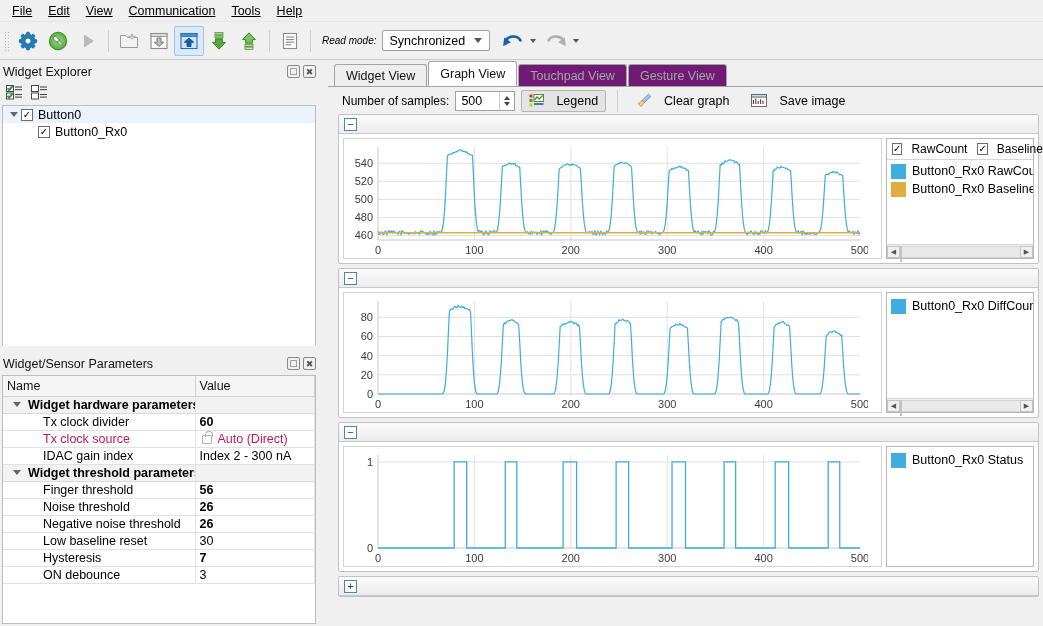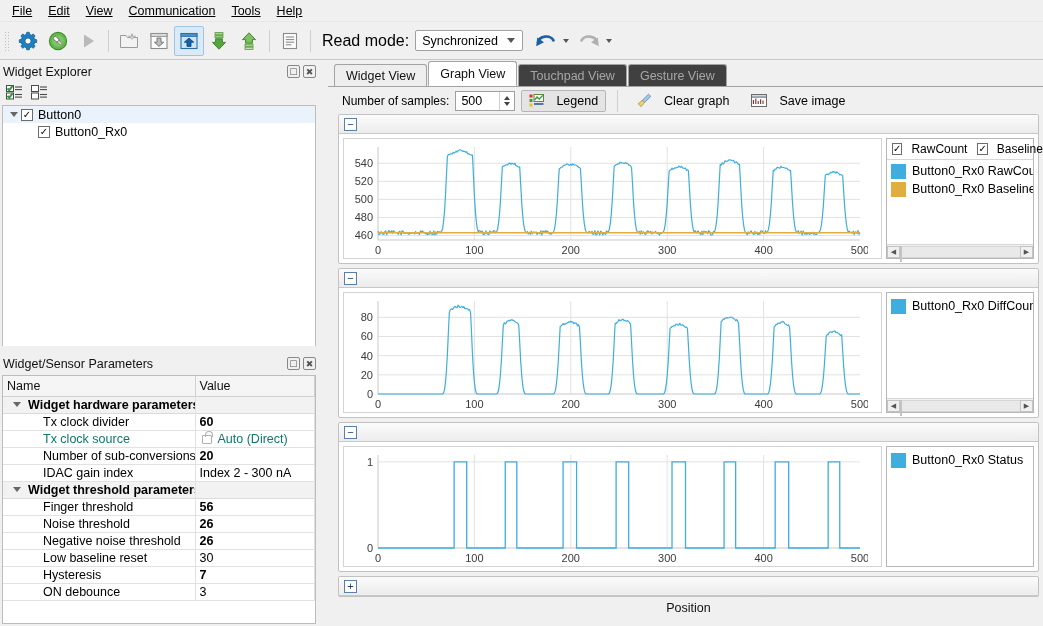--- a/index.html
+++ b/index.html
@@ -31,21 +31,21 @@
     background: #f0f0f0; display: flex; align-items: center;
     border-bottom: 1px solid #c8c8c8;
   }
   .grip { width: 8px; height: 22px; margin: 0 2px 0 3px;
     background-image: radial-gradient(#bbb 1px, transparent 1px);
     background-size: 3px 3px; background-position: 1px 1px; }
   .tb-btn { width: 30px; height: 30px; display: flex; align-items: center; justify-content: center;
     border: 1px solid transparent; border-radius: 2px; cursor: default; }
   .tb-btn.on { background: #dbeaf8; border-color: #9ec4e8; }
   .tb-sep { width: 1px; height: 22px; background: #cfcfcf; margin: 0 5px; }
-  .tb-label { font-size: 16px; margin: 0 6px 0 6px; }
+  .tb-label { font-size: 10px; margin: 0 6px 0 6px; font-style: italic; }
 
   .combo {
     height: 21px; min-width: 108px; background: #fff; border: 1px solid #a0a0a0;
     border-radius: 2px; display: flex; align-items: center; justify-content: space-between;
     padding: 0 3px 0 6px; font-size: 12.5px; cursor: default;
   }
   .combo .arrow { border-left: 4px solid transparent; border-right: 4px solid transparent;
     border-top: 5px solid #555; margin-left: 8px; margin-right: 4px; }
 
   .undo-grp { display: flex; align-items: center; margin-left: 8px; }
@@ -93,42 +93,42 @@
   .ptable td {
     border-bottom: 1px solid #e2e2e2; border-right: 1px solid #e2e2e2;
     padding: 1px 0 1px 4px; height: 16px; white-space: nowrap; overflow: hidden;
   }
   .grp-row td { background: #f2f2f2; border-bottom: 1px solid #dadada; }
   .grp-name { font-weight: bold; }
   .grp-tri { display: inline-block; border-left: 4px solid transparent; border-right: 4px solid transparent;
     border-top: 5px solid #666; margin: 0 7px 2px 6px; vertical-align: middle; }
   .ind { padding-left: 40px !important; }
   .bold { font-weight: bold; }
-  .dim { color: #0f766e; }
+  .dim { color: #be185d; }
   .lock { display: inline-block; width: 10px; height: 9px; border: 1.4px solid #b0b0b0;
     border-radius: 1px; position: relative; margin: 0 6px -1px 2px; }
   .lock:before { content: ""; position: absolute; left: 2px; top: -5px; width: 6px; height: 5px;
     border: 1.4px solid #b0b0b0; border-bottom: none; border-radius: 4px 4px 0 0; }
 
   
   .vsplit { position: absolute; left: 320px; top: 62px; width: 8px; height: 564px; background: #f0f0f0; }
   .hsplit { position: absolute; left: 0; top: 346px; width: 320px; height: 8px; background: #f0f0f0; }
 
   
   #right { position: absolute; left: 328px; top: 62px; width: 715px; height: 564px; }
   .tabstrip { display: flex; align-items: flex-end; height: 25px; padding-left: 6px;
     border-bottom: 1px solid #a3a3a3; }
   .tab {
     height: 22px; padding: 0 11px; display: flex; align-items: center; font-size: 12.5px;
     background: #eeeeee; border: 1px solid #a3a3a3; border-bottom: none;
     border-radius: 3px 3px 0 0; margin-right: 1px; color: #111; cursor: default;
   }
   .tab.active { background: #fff; height: 25px; border-bottom: 1px solid #fff;
     position: relative; z-index: 2; }
-  .tab.disabled { color: #a6a6a6; background: #404040; }
+  .tab.disabled { color: #a6a6a6; background: #701a75; }
 
   .toolrow2 { height: 27px; display: flex; align-items: center; padding-left: 14px; gap: 6px; }
   .spin { height: 20px; width: 60px; background: #fff; border: 1px solid #a0a0a0;
     display: flex; align-items: center; }
   .spin .val { flex: 1; padding-left: 5px; font-size: 12.5px; }
   .spin .btns { width: 15px; height: 18px; border-left: 1px solid #cfcfcf;
     display: flex; flex-direction: column; align-items: center; justify-content: center; gap: 2px; }
   .spin .up { border-left: 3.5px solid transparent; border-right: 3.5px solid transparent;
     border-bottom: 4px solid #444; }
   .spin .dn { border-left: 3.5px solid transparent; border-right: 3.5px solid transparent;
@@ -380,24 +380,20 @@
             <td><span class="grp-tri"></span><span class="grp-name">Widget hardware parameters</span></td>
             <td></td>
           </tr>
           <tr>
             <td class="ind">Tx clock divider</td>
             <td class="bold">60</td>
           </tr>
           <tr>
             <td class="ind dim">Tx clock source</td>
             <td class="dim"><span class="lock"></span><span>Auto (Direct)</span></td>
-          </tr>
-          <tr>
-            <td class="ind">Number of sub-conversions</td>
-            <td class="bold">20</td>
           </tr>
           <tr>
             <td class="ind">IDAC gain index</td>
             <td>Index 2 - 300 nA</td>
           </tr>
           <tr class="grp-row">
             <td><span class="grp-tri"></span><span class="grp-name">Widget threshold parameters</span></td>
             <td></td>
           </tr>
           <tr>
@@ -638,17 +634,16 @@
             </div>
           </div>
         </div>
       </div>
     </div>
 
     <div class="grp" style="position:relative;">
       <div class="dots"></div>
       <div class="grp-head">
         <span class="expander">+</span>
-        <span class="grp-title">Position</span>
       </div>
     </div>
   </div>
 </div>
 
 </body></html>

